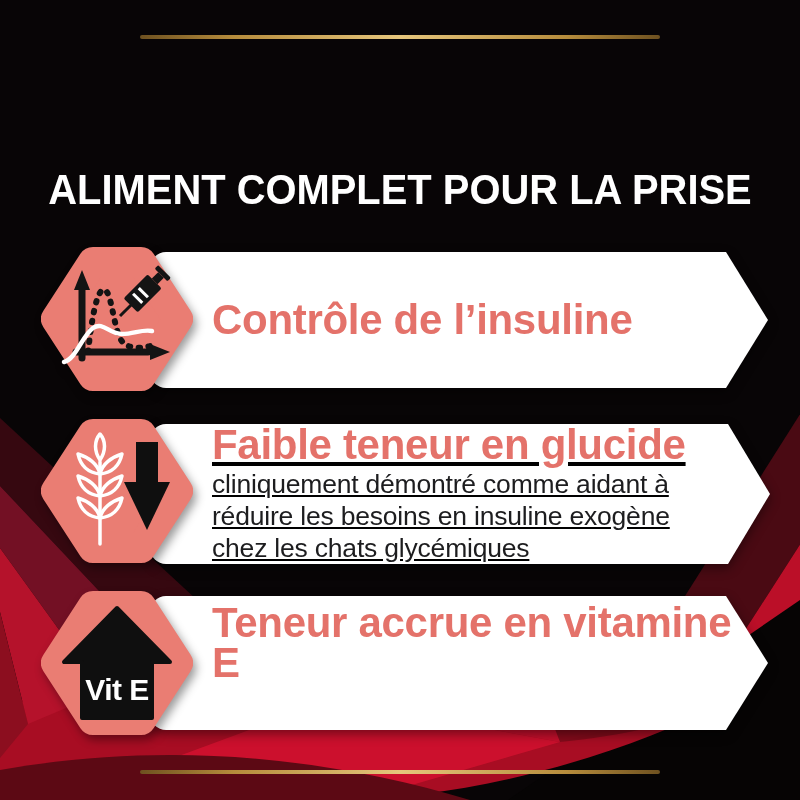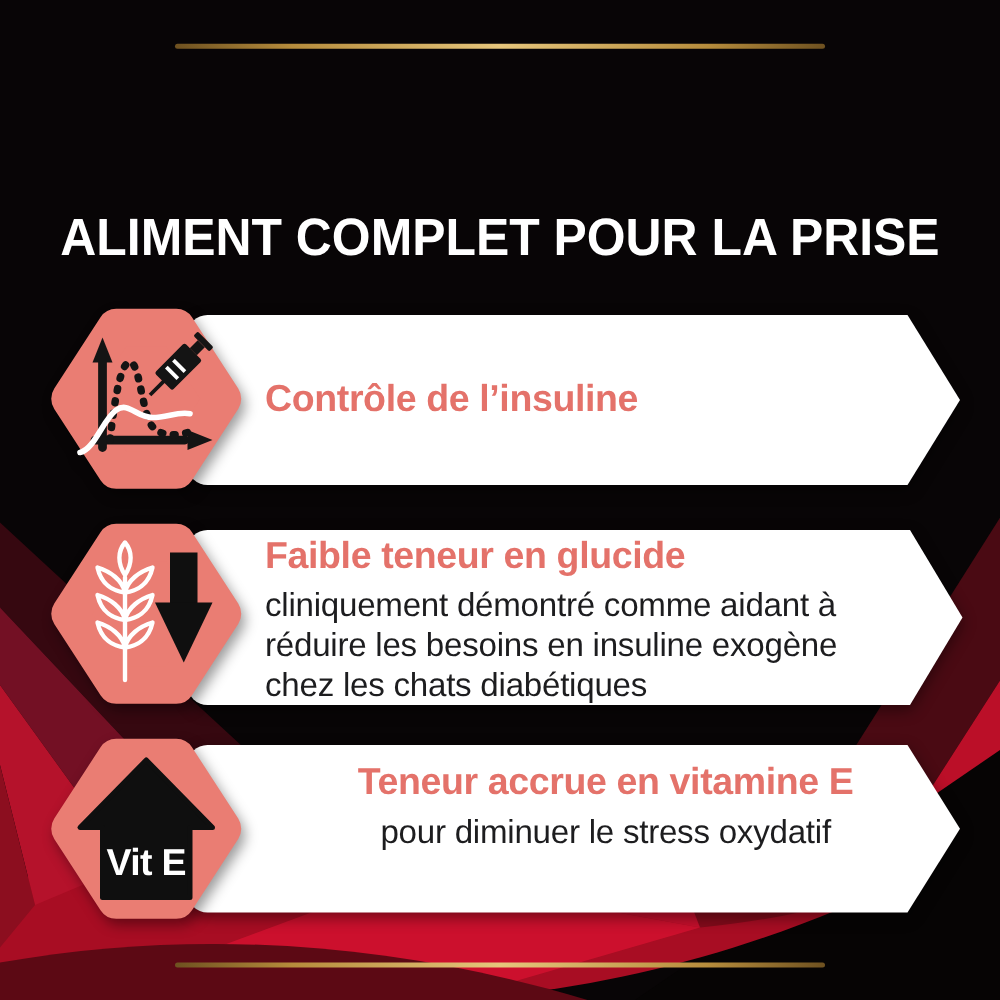--- a/index.html
+++ b/index.html
@@ -34,25 +34,25 @@
   .banner-svg{position:absolute;left:0;top:0;z-index:1;
     filter:drop-shadow(0 4px 6px rgba(0,0,0,.45));}
   .hex-svg{position:absolute;left:36px;top:0;width:162px;height:146px;z-index:3;
     filter:drop-shadow(3px 5px 5px rgba(0,0,0,.4));}
 
   .banner-text{
     position:absolute;left:212px;width:545px;z-index:2;
     display:flex;flex-direction:column;justify-content:center;gap:3px;
   }
   .row-1 .banner-text{top:6px;height:136px;}
-  .row-2 .banner-text{top:6px;height:140px;}
+  .row-2 .banner-text{top:6px;height:140px;text-decoration:underline;}
   .row-3 .banner-text{top:6px;height:94px;align-items:center;}
 
   .feature-heading{
-    margin:0;color:#e4726a;font-size:30px;line-height:40px;font-weight:700;
+    margin:0;color:#e4726a;font-size:42px;line-height:40px;font-weight:700;
     letter-spacing:-.3px;
   }
   .feature-body{
     margin:0;color:#1d1d1f;font-size:26.5px;line-height:32px;font-weight:400;
     white-space:pre;letter-spacing:-.2px;
   }
 </style>
 </head>
 <body>
 
@@ -119,21 +119,21 @@
     </div>
 
     <div class="row row-2">
       <svg class="banner-svg" width="780" height="148" viewBox="0 0 780 148">
         <path d="M166,6 H728 L770,76 L728,146 H166 A16,16 0 0 1 150,130 V22 A16,16 0 0 1 166,6 Z" fill="#ffffff"></path>
       </svg>
       <div class="banner-text">
         <p class="feature-heading">Faible teneur en glucide</p>
         <p class="feature-body">cliniquement démontré comme aidant à
 réduire les besoins en insuline exogène
-chez les chats diabétiques</p>
+chez les chats glycémiques</p>
       </div>
       <svg class="hex-svg" viewBox="0 0 162 146">
         <polygon points="20,73 57,16 105,16 142,73 105,130 57,130" fill="#ea7d73" stroke="#ea7d73" stroke-width="30" stroke-linejoin="round"></polygon>
         <g stroke="#ffffff" stroke-width="3.5" fill="none" stroke-linejoin="round" stroke-linecap="round">
           <line x1="64" y1="126" x2="64" y2="44"></line>
           <path d="M64,16 C70,23 70,33 64,42 C58,33 58,23 64,16 Z"></path>
           <path d="M64,56 C55,55 45,50 42,36 C52,39 62,46 64,56 Z"></path>
           <path d="M64,56 C73,55 83,50 86,36 C76,39 66,46 64,56 Z"></path>
           <path d="M64,78 C55,77 45,72 42,58 C52,61 62,68 64,78 Z"></path>
           <path d="M64,78 C73,77 83,72 86,58 C76,61 66,68 64,78 Z"></path>
@@ -146,21 +146,20 @@
         </g>
       </svg>
     </div>
 
     <div class="row row-3">
       <svg class="banner-svg" width="780" height="148" viewBox="0 0 780 148">
         <path d="M166,6 H726 L768,73 L726,140 H166 A16,16 0 0 1 150,124 V22 A16,16 0 0 1 166,6 Z" fill="#ffffff"></path>
       </svg>
       <div class="banner-text">
         <p class="feature-heading">Teneur accrue en vitamine E</p>
-        <p class="feature-body">pour diminuer le stress oxydatif</p>
       </div>
       <svg class="hex-svg" viewBox="0 0 162 146">
         <polygon points="20,73 57,16 105,16 142,73 105,130 57,130" fill="#ea7d73" stroke="#ea7d73" stroke-width="30" stroke-linejoin="round"></polygon>
         <path d="M81,18 L28,72 L46,72 L46,128 L116,128 L116,72 L134,72 Z" fill="#0f0f0f" stroke="#0f0f0f" stroke-width="4" stroke-linejoin="round"></path>
         <text x="81" y="110" text-anchor="middle" font-size="30" font-weight="bold" fill="#ffffff" letter-spacing="-0.5" font-family="Liberation Sans, sans-serif">Vit E</text>
       </svg>
     </div>
 
     <div class="gold-line bottom"></div>
   </div>

